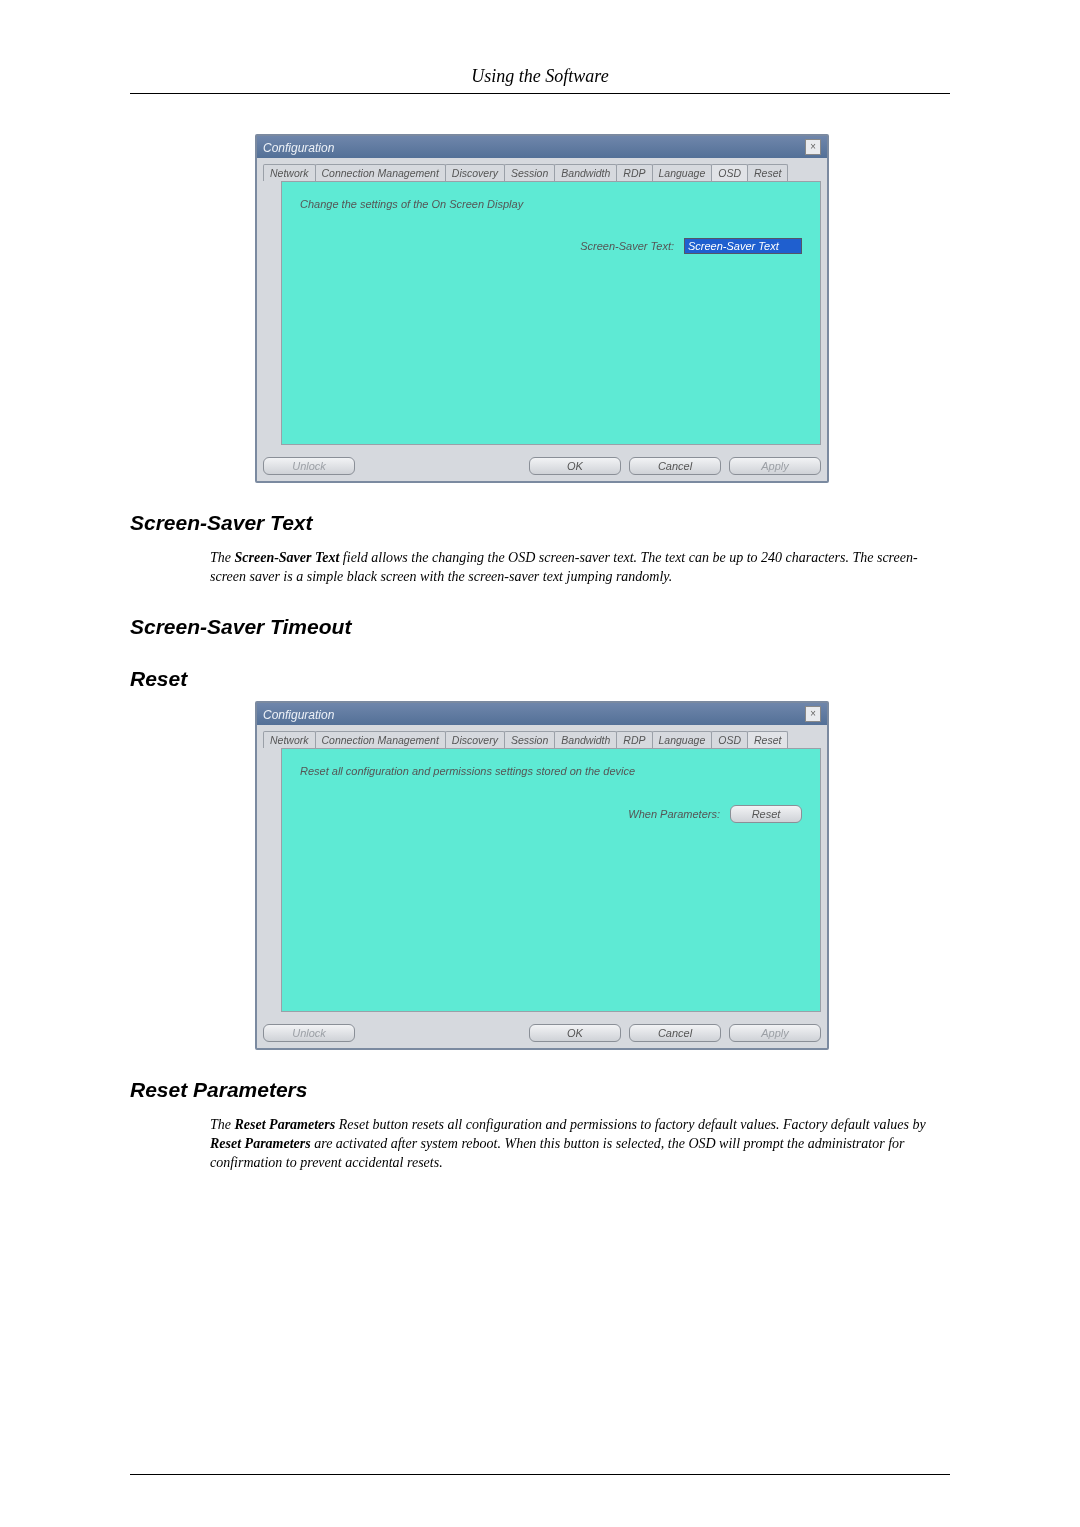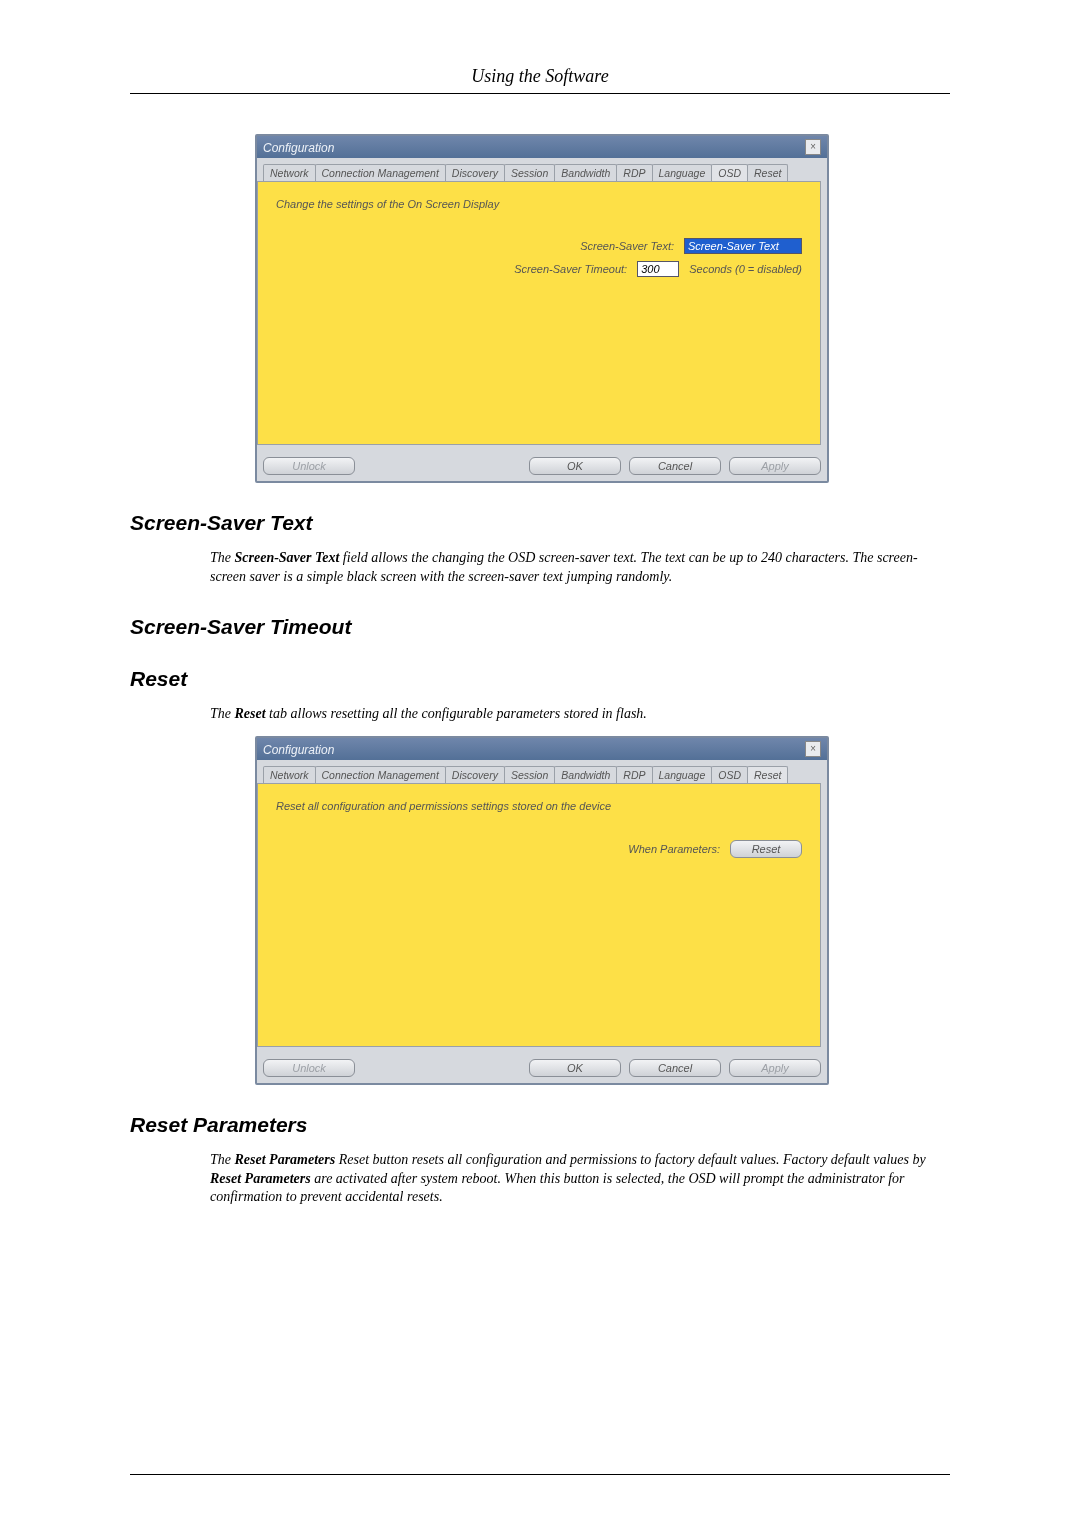--- a/index.html
+++ b/index.html
@@ -93,23 +93,23 @@
     border-radius: 2px 2px 0 0;
     text-align: right;
   }
   .tab.active {
     background: #e1e3e7;
     position: relative;
     z-index: 2; 
   }
   .tab-page {
     border: 1px solid #9aa0a8;
-    margin: 0 6px 6px 0;
+    margin: 0 6px 6px 24px;
     padding: 16px 18px;
-    background: #fde047;
+    background: #5eead4;
     min-height: 230px;
   }
   .tab-desc {
     font-size: 11px;
     margin-bottom: 28px;
   }
   .form-row {
     display: flex;
     align-items: center;
     margin-bottom: 7px;
@@ -177,47 +177,39 @@
         <div class="tab active">OSD</div>
         <div class="tab">Reset</div>
       </div>
       <div class="tab-page">
         <div class="tab-desc">Change the settings of the On Screen Display</div>
 
         <div class="form-row">
           <div class="form-label">Screen-Saver Text:</div>
           <input class="text-input sel" style="width: 110px;" value="Screen-Saver Text">
         </div>
-        <div class="form-row">
-          <div class="form-label">Screen-Saver Timeout:</div>
-          <input class="text-input" style="width: 34px;" value="300">
-          <span class="after-input">Seconds (0 = disabled)</span>
-        </div>
       </div>
       <div class="dlg-btn-row">
         <div class="dlg-button disabled">Unlock</div>
         <div class="spacer"></div>
         <div class="dlg-button">OK</div>
         <div class="dlg-button">Cancel</div>
         <div class="dlg-button disabled">Apply</div>
       </div>
     </div>
   </div>
 
   <h2 class="section">Screen-Saver Text</h2>
   <p class="body-text">
     <span>The </span><b>Screen-Saver Text</b><span> field allows the changing the OSD screen-saver text. The text can be up to 240 characters. The screen-screen saver is a simple black screen with the screen-saver text jumping randomly.</span>
   </p>
 
   <h2 class="section">Screen-Saver Timeout</h2>
 
   <h2 class="section">Reset</h2>
-  <p class="body-text">
-    <span>The </span><b>Reset</b><span> tab allows resetting all the configurable parameters stored in flash.</span>
-  </p>
 
   <div class="dialog-wrap">
     <div class="dialog">
       <div class="titlebar">
         <span>Configuration</span>
         <span class="close-x">×</span>
       </div>
       <div class="tabs">
         <div class="tab">Network</div>
         <div class="tab">Connection Management</div>

